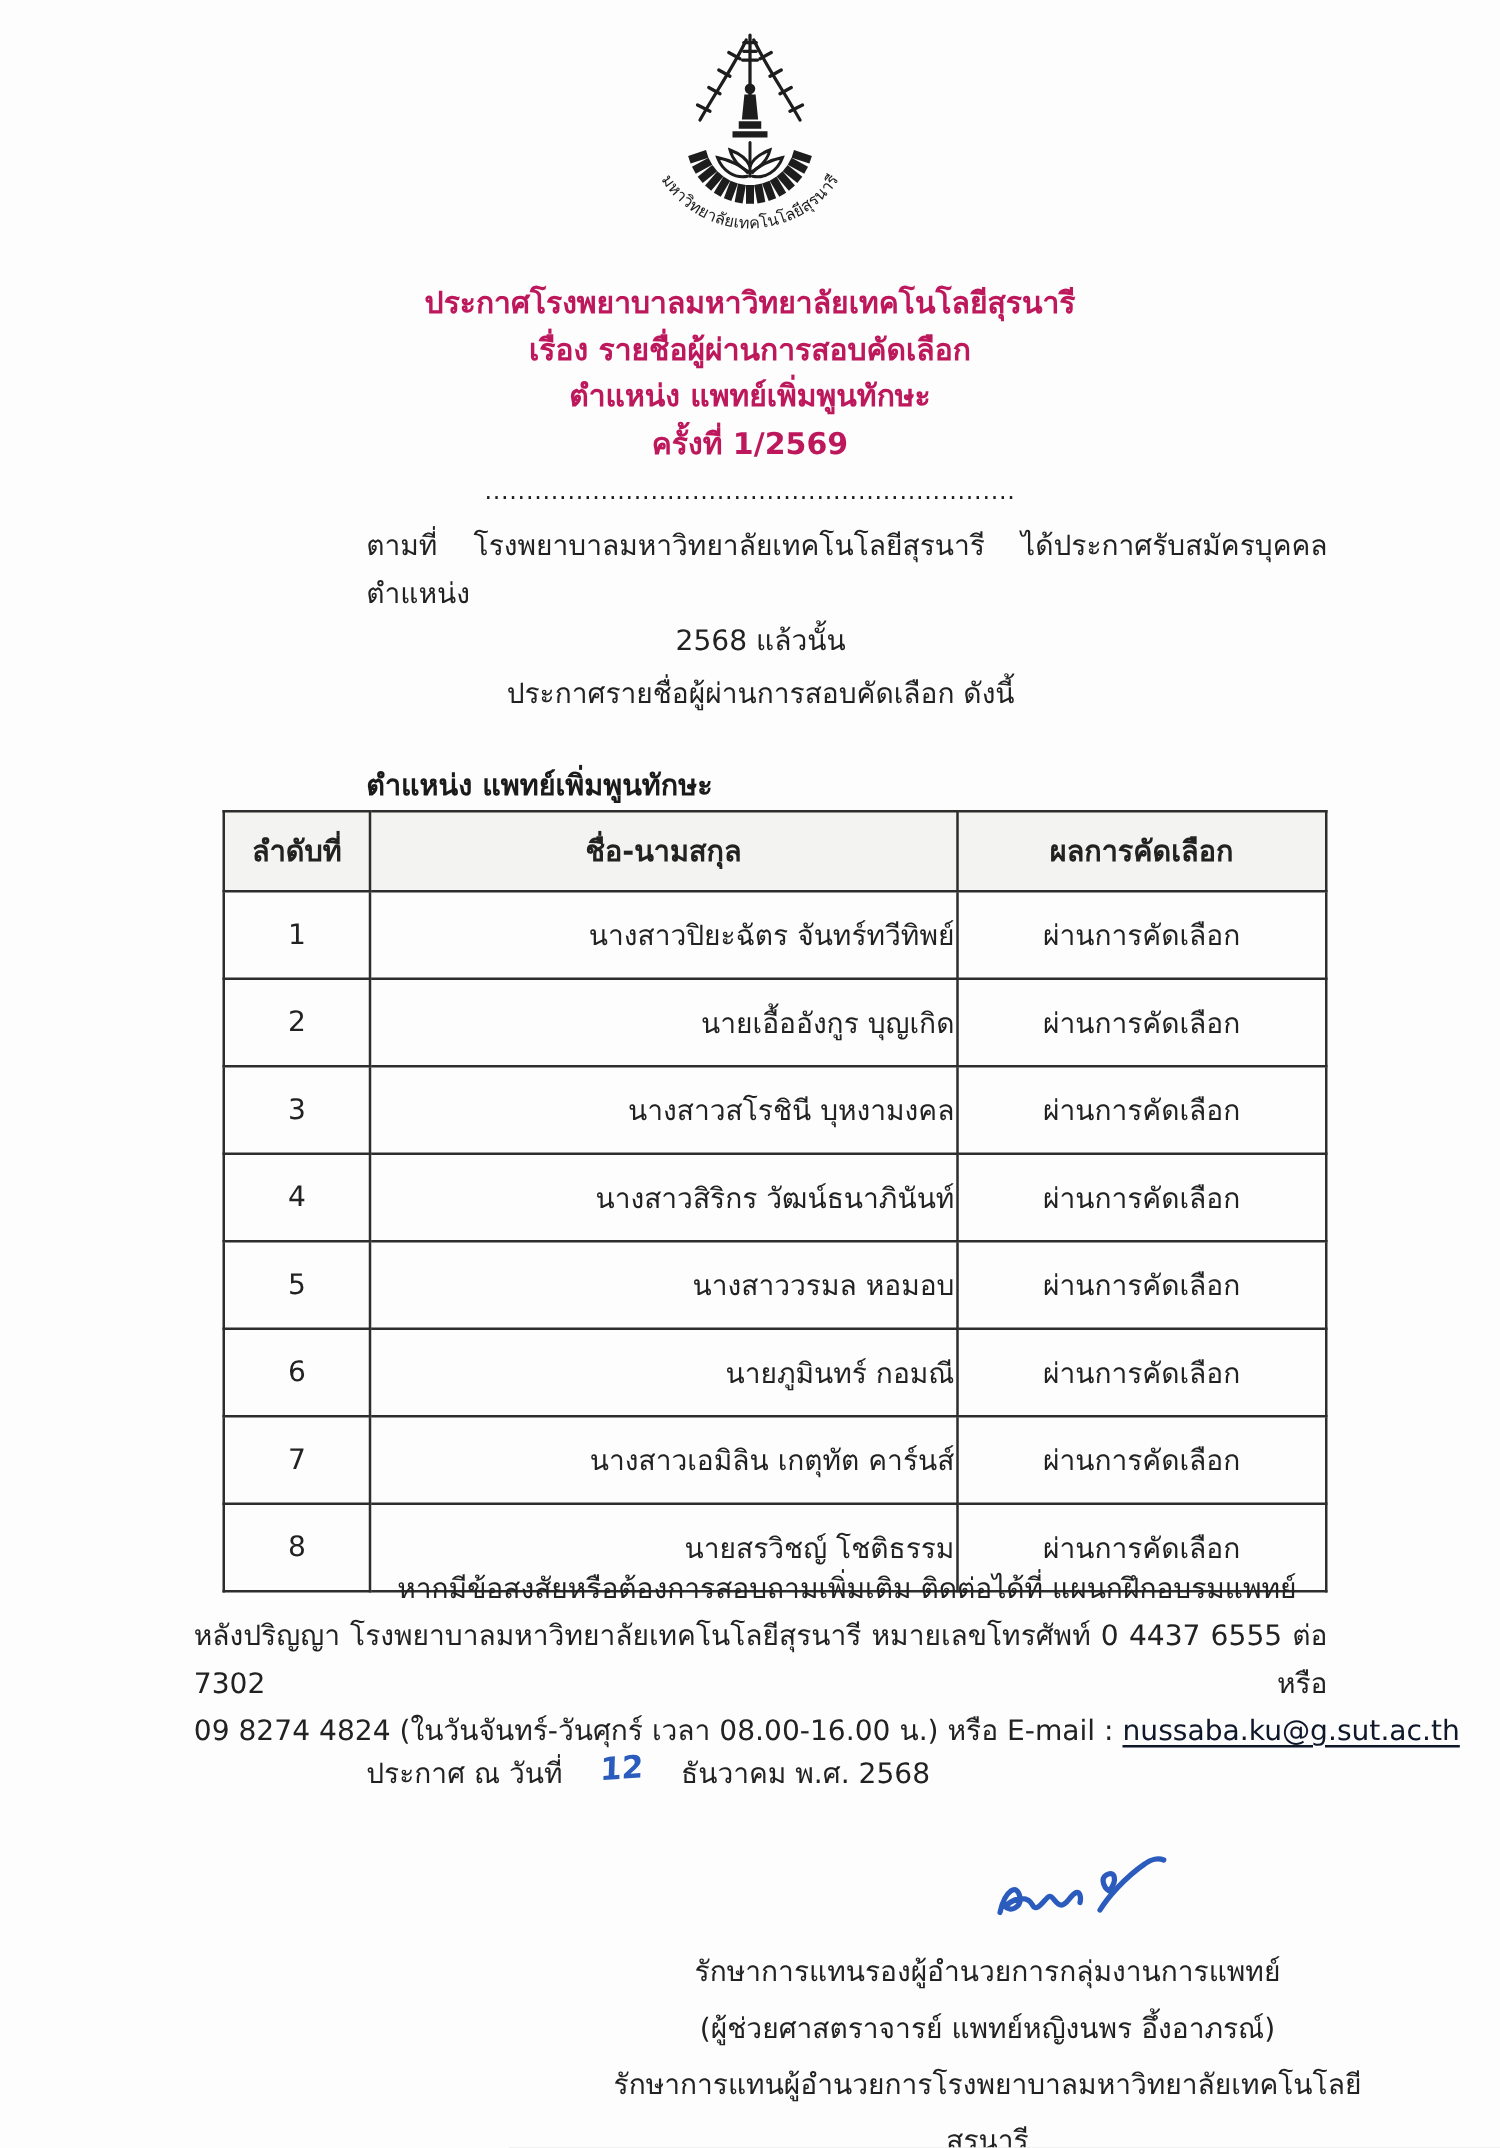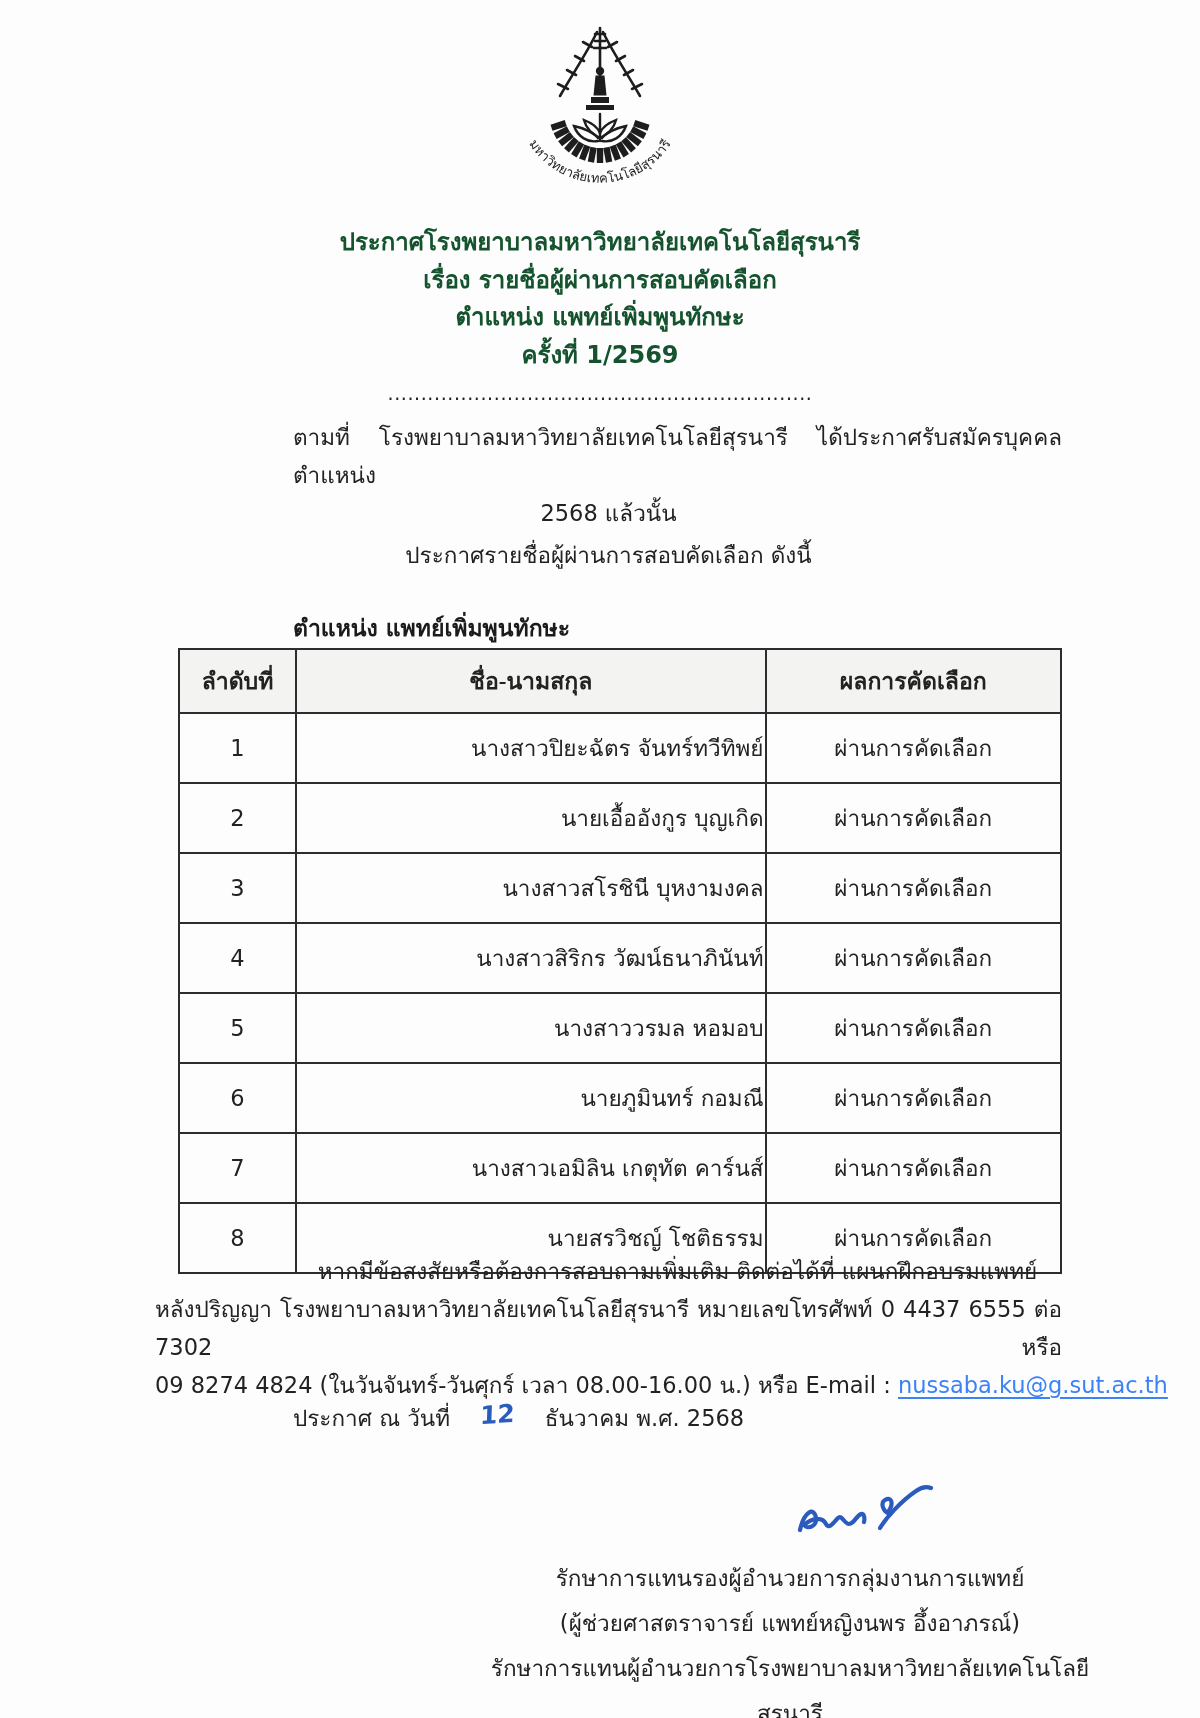--- a/index.html
+++ b/index.html
@@ -3,40 +3,40 @@
 <meta charset="utf-8">
 <style>
   html,body { margin:0; padding:0; background:#e8e8e8; }
   .page {
     position:relative; width:1200px; height:1718px; margin:0 auto;
     background:#fdfdfd; overflow:hidden; color:#212121;
     font-family:"DejaVu Sans","Liberation Sans",sans-serif;
   }
   .logo-wrap { position:absolute; left:500px; top:20px; width:200px; height:192px; }
   .titles { position:absolute; left:0; top:224px; width:100%; text-align:center;
-            font-size:24px; font-weight:600; line-height:37.5px; color:#14532d; }
+            font-size:24px; font-weight:600; line-height:37.5px; color:#be185d; }
   .dots-line { position:absolute; left:0; top:382px; width:100%; text-align:center;
                font-size:19px; letter-spacing:0.6px; color:#1e1e1e; }
   .para { position:absolute; left:155px; width:907px; font-size:22.5px; line-height:38px; color:#222; }
   .para .ln { text-align:center; white-space:nowrap; overflow:visible; }
   .para .ln-just { text-align:justify; text-align-last:justify; white-space:normal; }
   .indent { padding-left:138px; }
   .tbl-caption { position:absolute; left:293px; top:610px; font-size:23px; font-weight:700; color:#1b1b1b; }
   table.sel { position:absolute; left:178px; top:648px; width:884px;
               border-collapse:collapse; table-layout:fixed; font-size:22.5px; color:#222; }
   table.sel th, table.sel td { border:2px solid #2d2d2d; }
-  table.sel th { height:60px; font-weight:700; background:#f3f3f1; font-size:23px;font-family:Liberation Serif, serif; }
+  table.sel th { height:60px; font-weight:700; background:#f3f3f1; font-size:23px; }
   table.sel td { height:66px; }
   td.c-no, th.c-no { width:13%; text-align:center; }
   td.c-name, th.c-name { width:53.5%;margin-top:28px; }
   td.c-name { text-align:right; padding-left:26px; }
   th.c-name { text-align:center; }
   td.c-res, th.c-res { width:33.5%; text-align:center; }
   .contact { top:1252px; }
-  .email-link { text-decoration:underline; text-underline-offset:4px; color:#3b82f6; cursor:pointer; }
+  .email-link { text-decoration:underline; text-underline-offset:4px; color:#0f172a; cursor:pointer; }
   .issue-line { position:absolute; left:293px; top:1400px; font-size:22.5px; color:#222;
                 display:flex; align-items:flex-start; }
   .issue-day { color:#2b5cbd; font-size:25px; font-weight:600; margin:0 30px;
                transform:rotate(-4deg) skewX(-6deg); display:inline-block; }
   .sig-scribble { position:absolute; left:788px; top:1478px; width:170px; height:72px; }
   .signer { position:absolute; left:480px; top:1556px; width:620px; text-align:center;
             font-size:22.5px; line-height:45px; color:#222; }
 </style>
 </head>
 <body>

